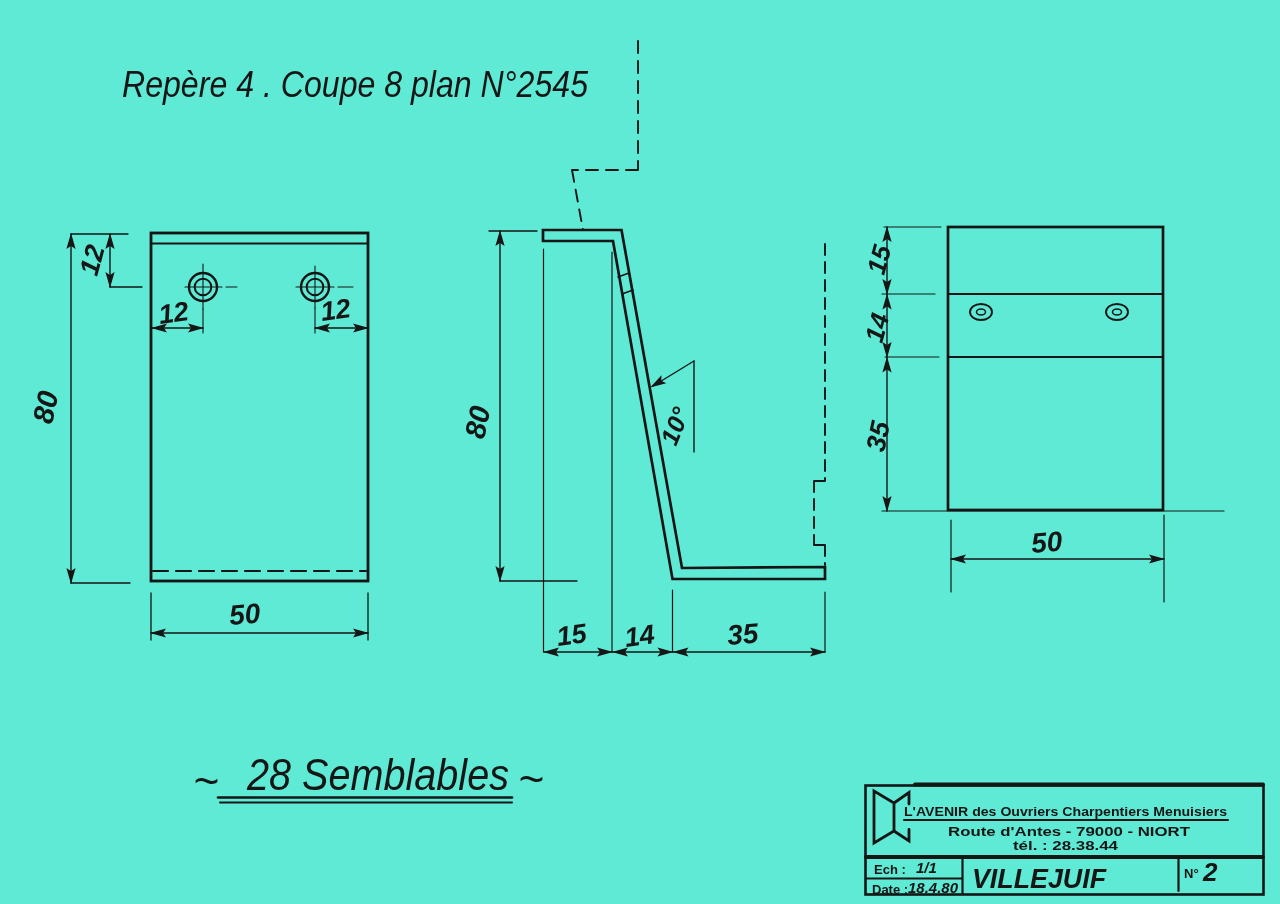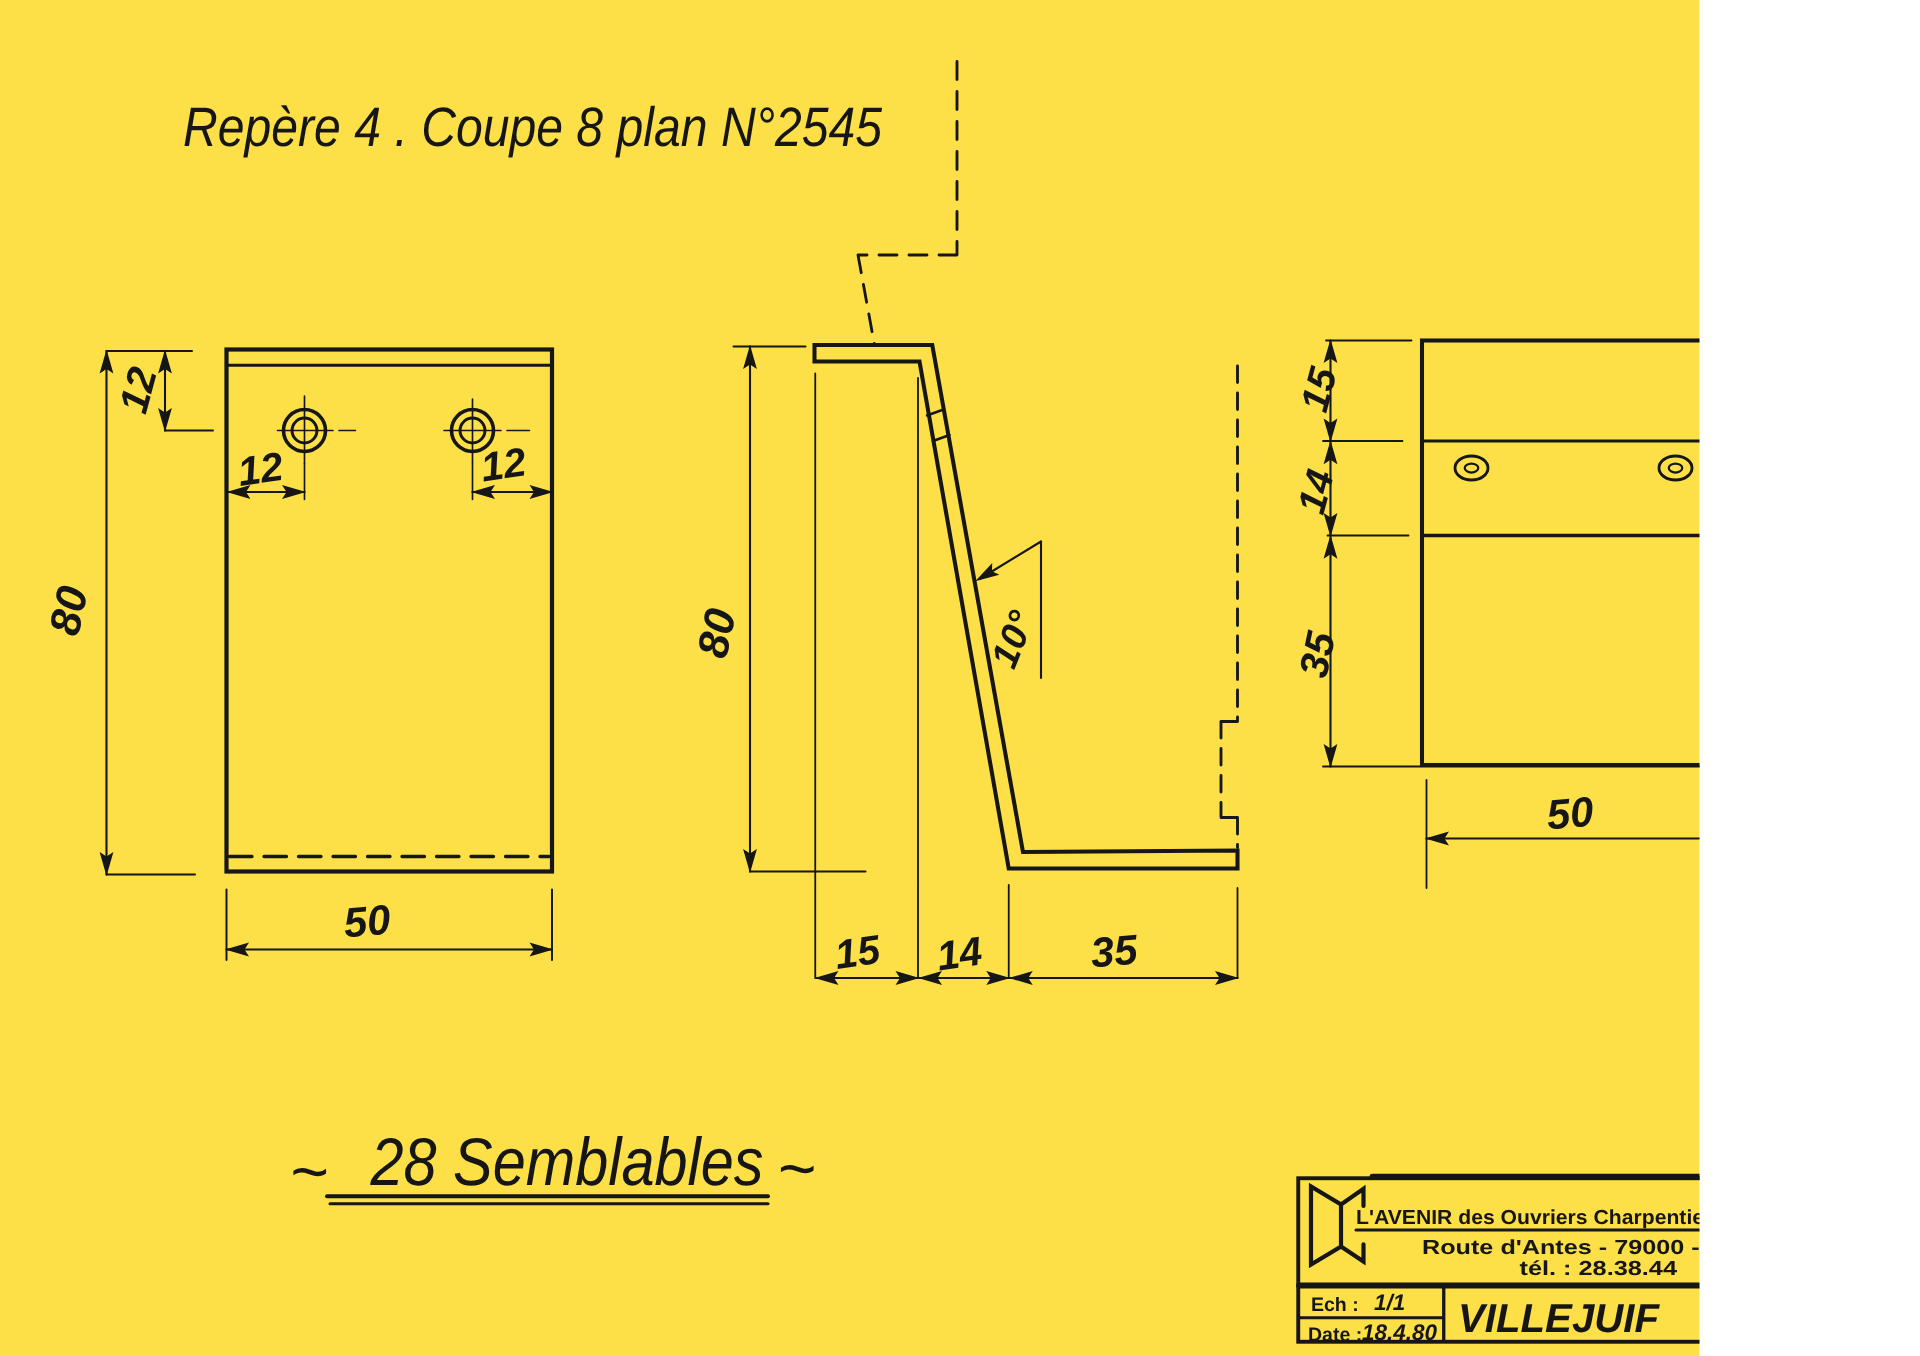--- a/index.html
+++ b/index.html
@@ -1,16 +1,16 @@
 <!DOCTYPE html>
 <html><head>
 <meta charset="utf-8">
 <style>
   html,body{margin:0;padding:0;background:#ffffff;}
-  .page{position:relative;width:1133px;height:904px;background:#fde047;overflow:hidden;}
+  .page{position:relative;width:1280px;height:904px;background:#5eead4;overflow:hidden;}
   svg{position:absolute;left:0;top:0;}
   text{font-family:"Liberation Sans", sans-serif;fill:#161616;}
   .hw{font-style:italic;font-weight:700;}
   .stamp{font-weight:700;font-style:normal;}
 </style>
 </head>
 <body>
 <div class="page">
 <svg width="1280" height="904" viewBox="0 0 1280 904">
 <defs>

